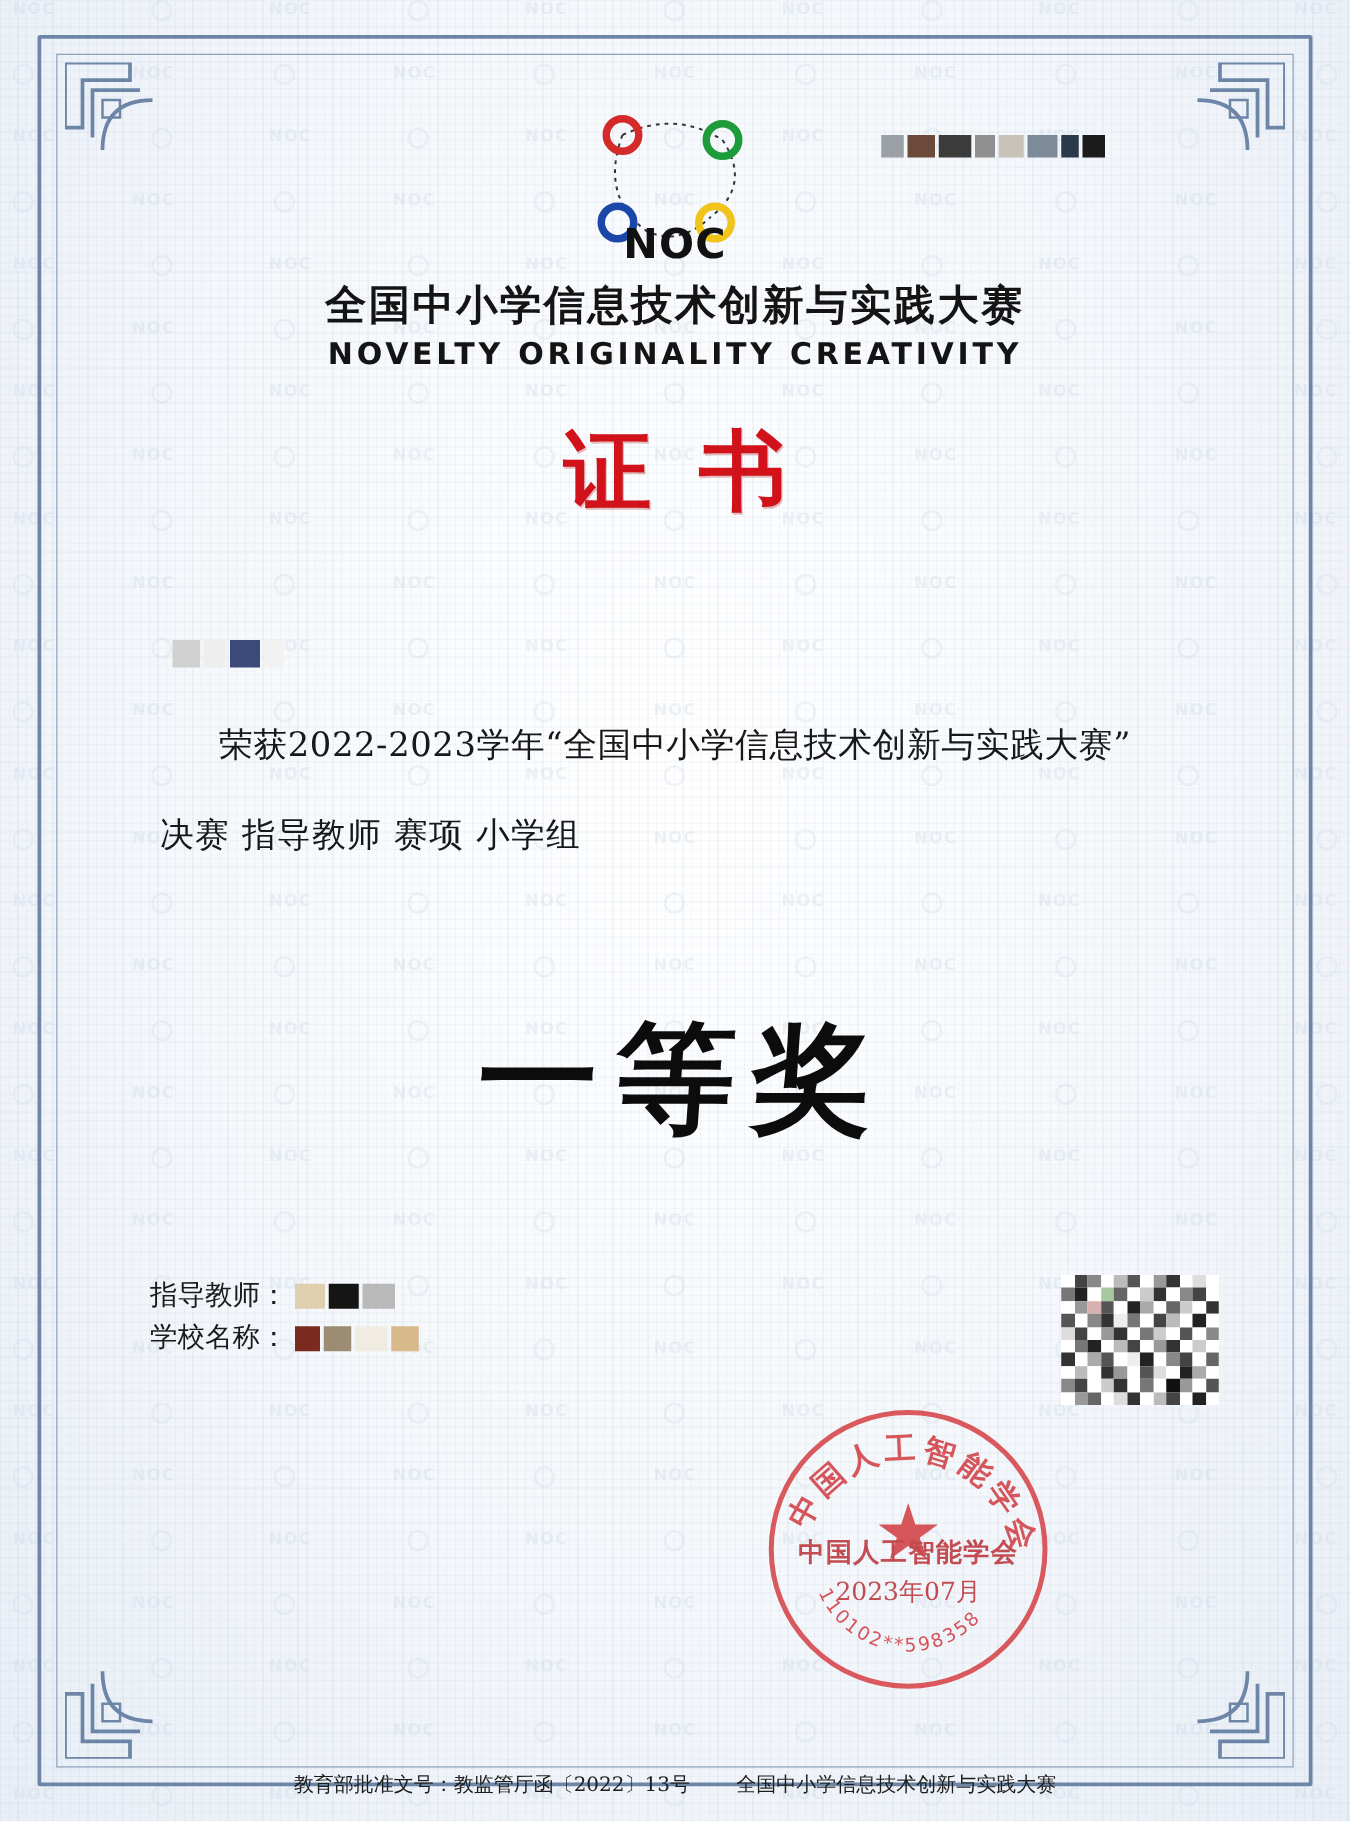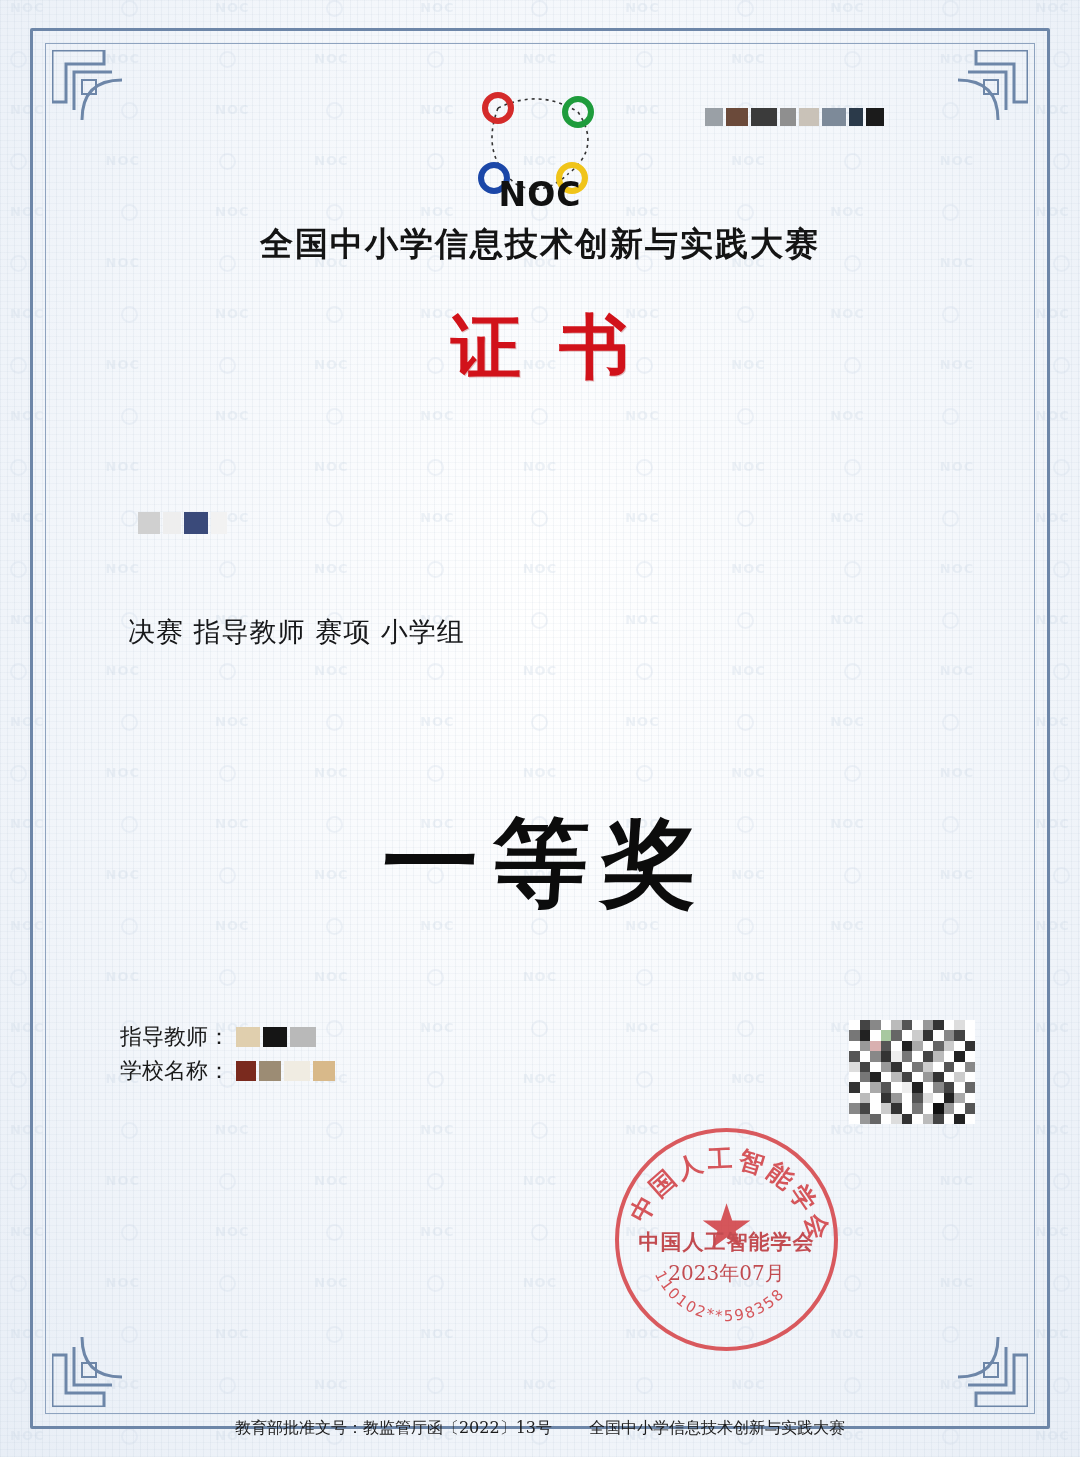--- a/index.html
+++ b/index.html
@@ -714,31 +714,33 @@
           <path d="M118 26 Q142 62 108 88" fill="none" stroke="#333" stroke-width="1.6" stroke-dasharray="3 4"></path>
           <path d="M56 98 Q82 112 108 88" fill="none" stroke="#333" stroke-width="1.6" stroke-dasharray="3 4"></path>
           <circle cx="38" cy="22" r="13" fill="none" stroke="#d42a2a" stroke-width="6"></circle>
           <circle cx="118" cy="26" r="13" fill="none" stroke="#1e9c3c" stroke-width="6"></circle>
           <circle cx="34" cy="92" r="13" fill="none" stroke="#1b47a8" stroke-width="6"></circle>
           <circle cx="112" cy="92" r="13" fill="none" stroke="#f0c419" stroke-width="6"></circle>
         </svg>
         <div class="noc-text">NOC</div>
       </div>
       <div class="org-cn">全国中小学信息技术创新与实践大赛</div>
+      <div class="org-en">NOVELTY ORIGINALITY CREATIVITY</div>
       <div class="cert-title">证书</div>
     </div>
 
     <div class="redact-strip name-redact">
       <i class="rk" style="width:22px;background:#d0d0d0;"></i>
       <i class="rk" style="width:18px;background:#eeeeee;"></i>
       <i class="rk" style="width:24px;background:#3a4a7a;"></i>
       <i class="rk" style="width:16px;background:#f2f2f2;"></i>
     </div>
 
     <div class="body-block">
+      <div class="line1">荣获2022-2023学年“全国中小学信息技术创新与实践大赛”</div>
       <div class="line2">决赛  指导教师  赛项  小学组</div>
     </div>
 
     <div class="award">一等奖</div>
 
     <div class="fields">
       <div class="field-row">
         <span class="field-label">指导教师：</span>
         <span class="field-value">
           <i class="rk" style="width:24px;height:20px;background:#e0cfae;"></i>

